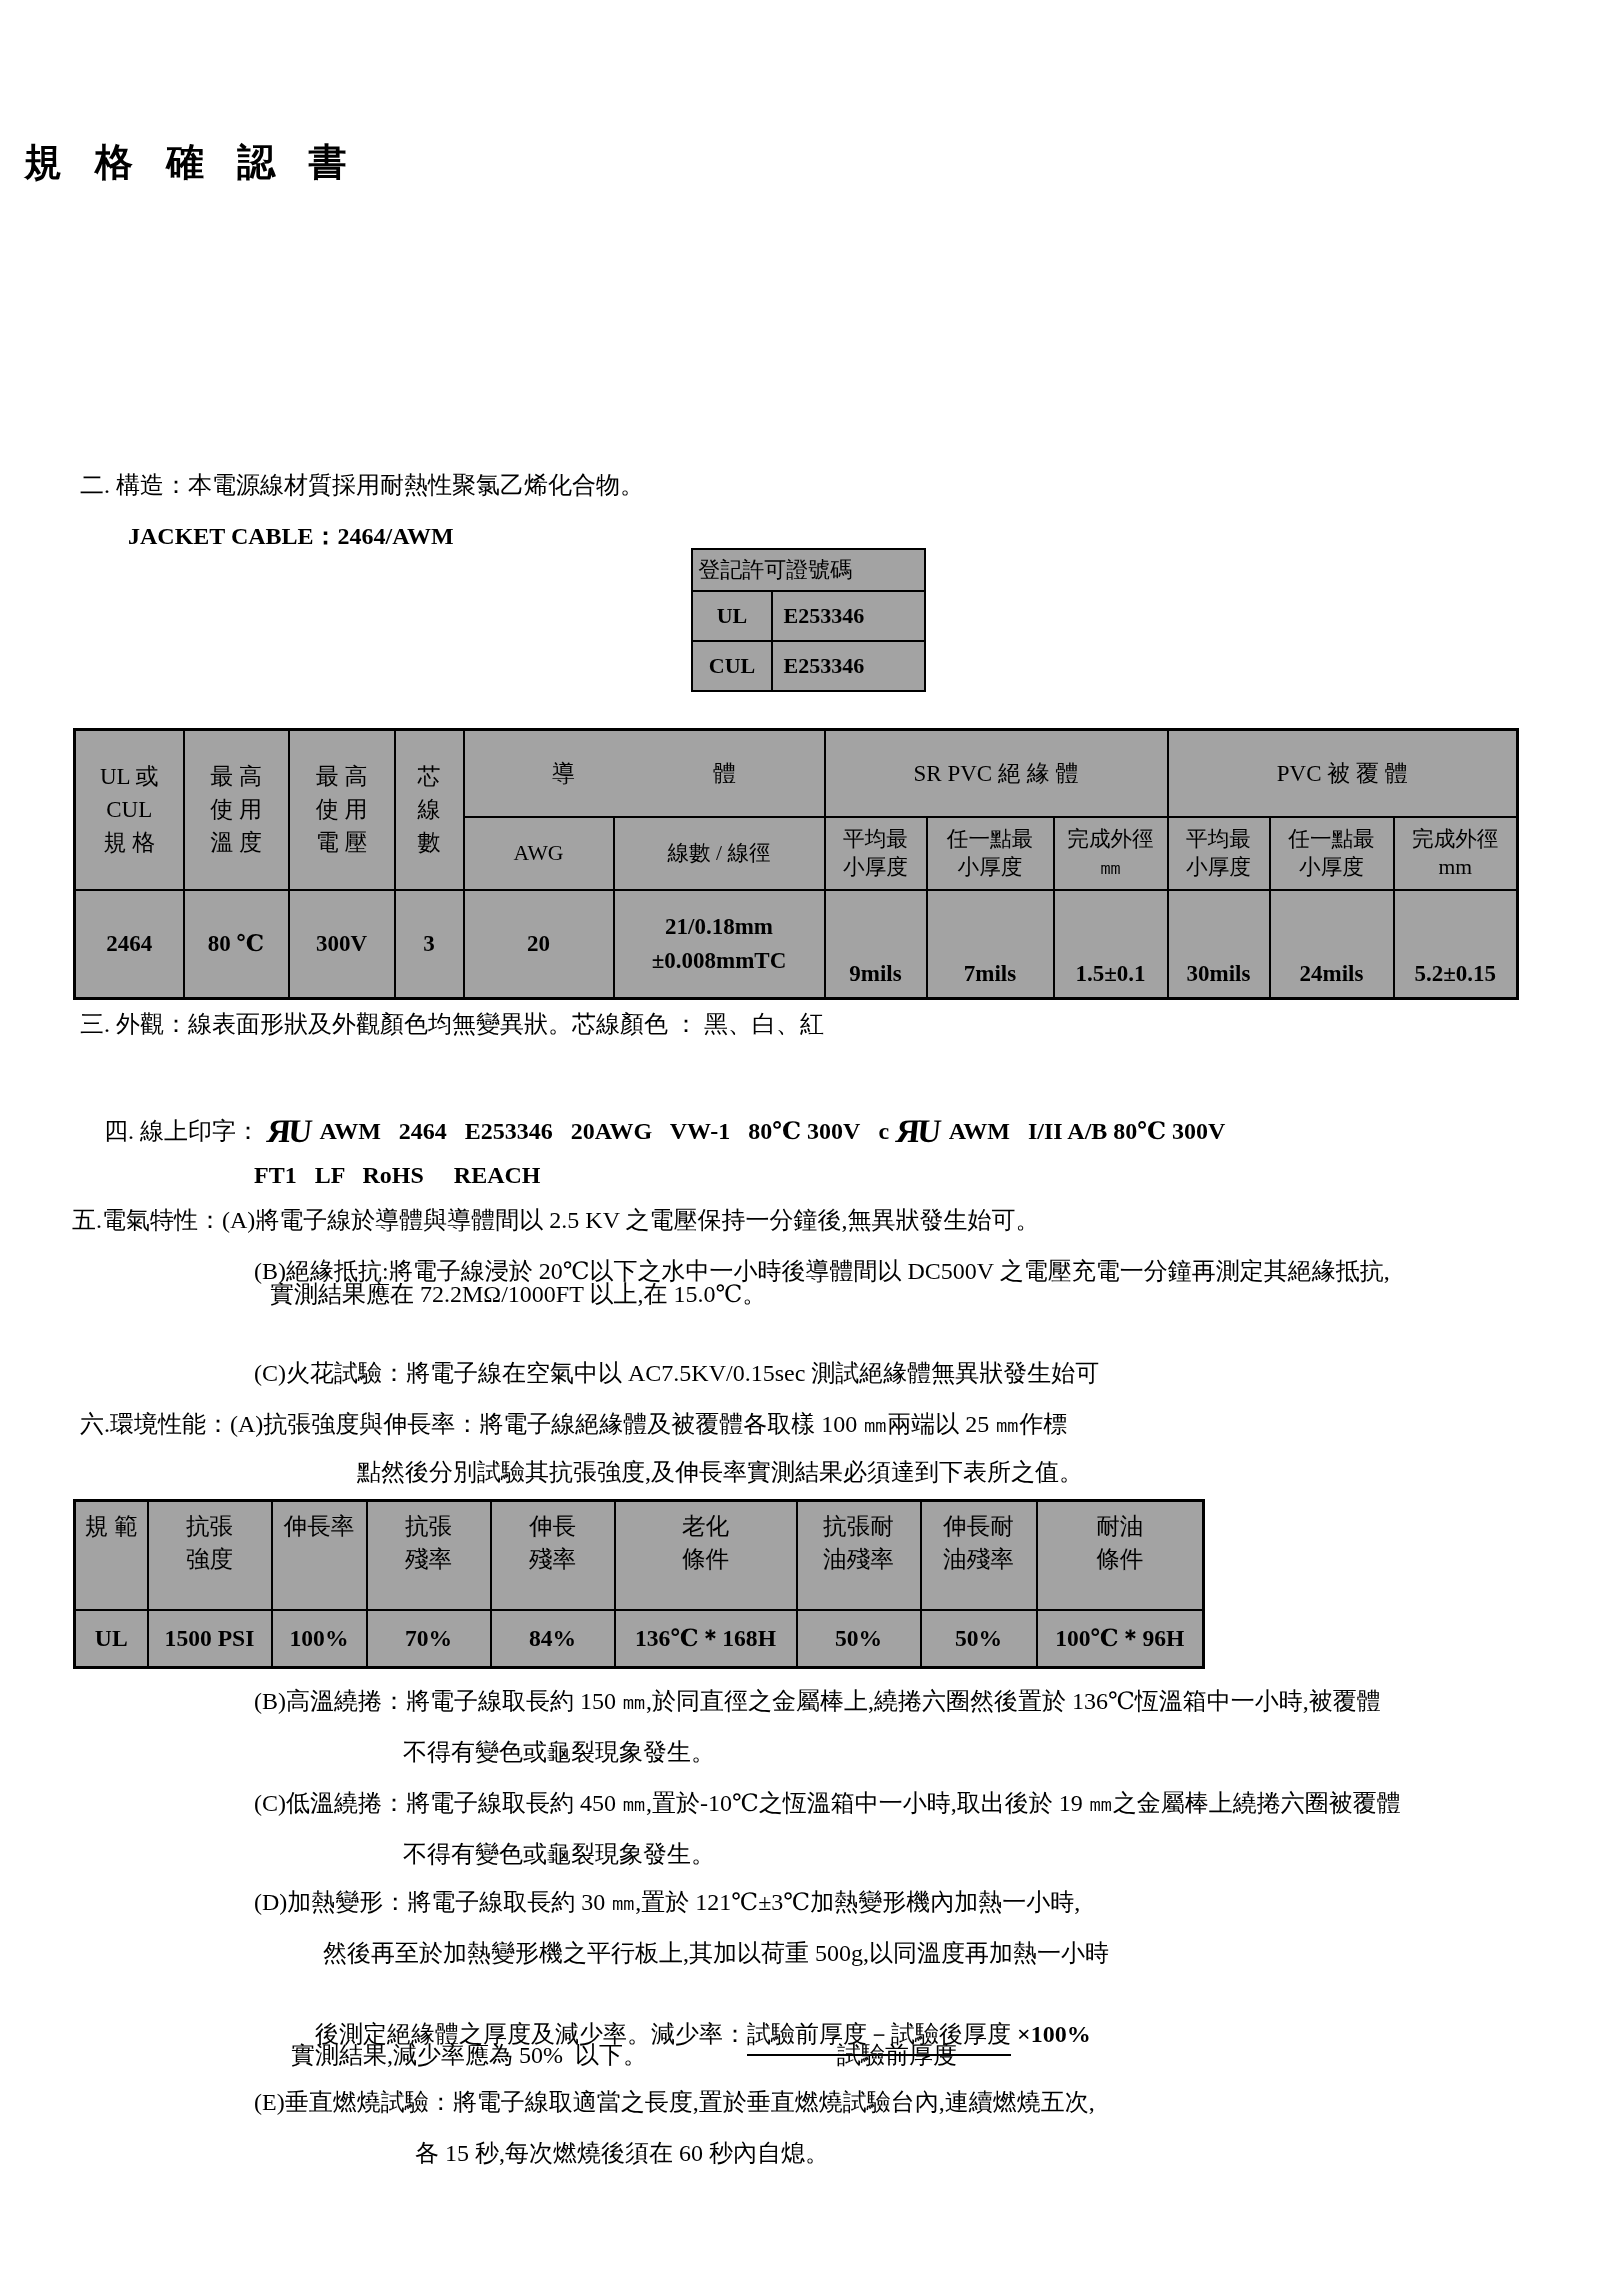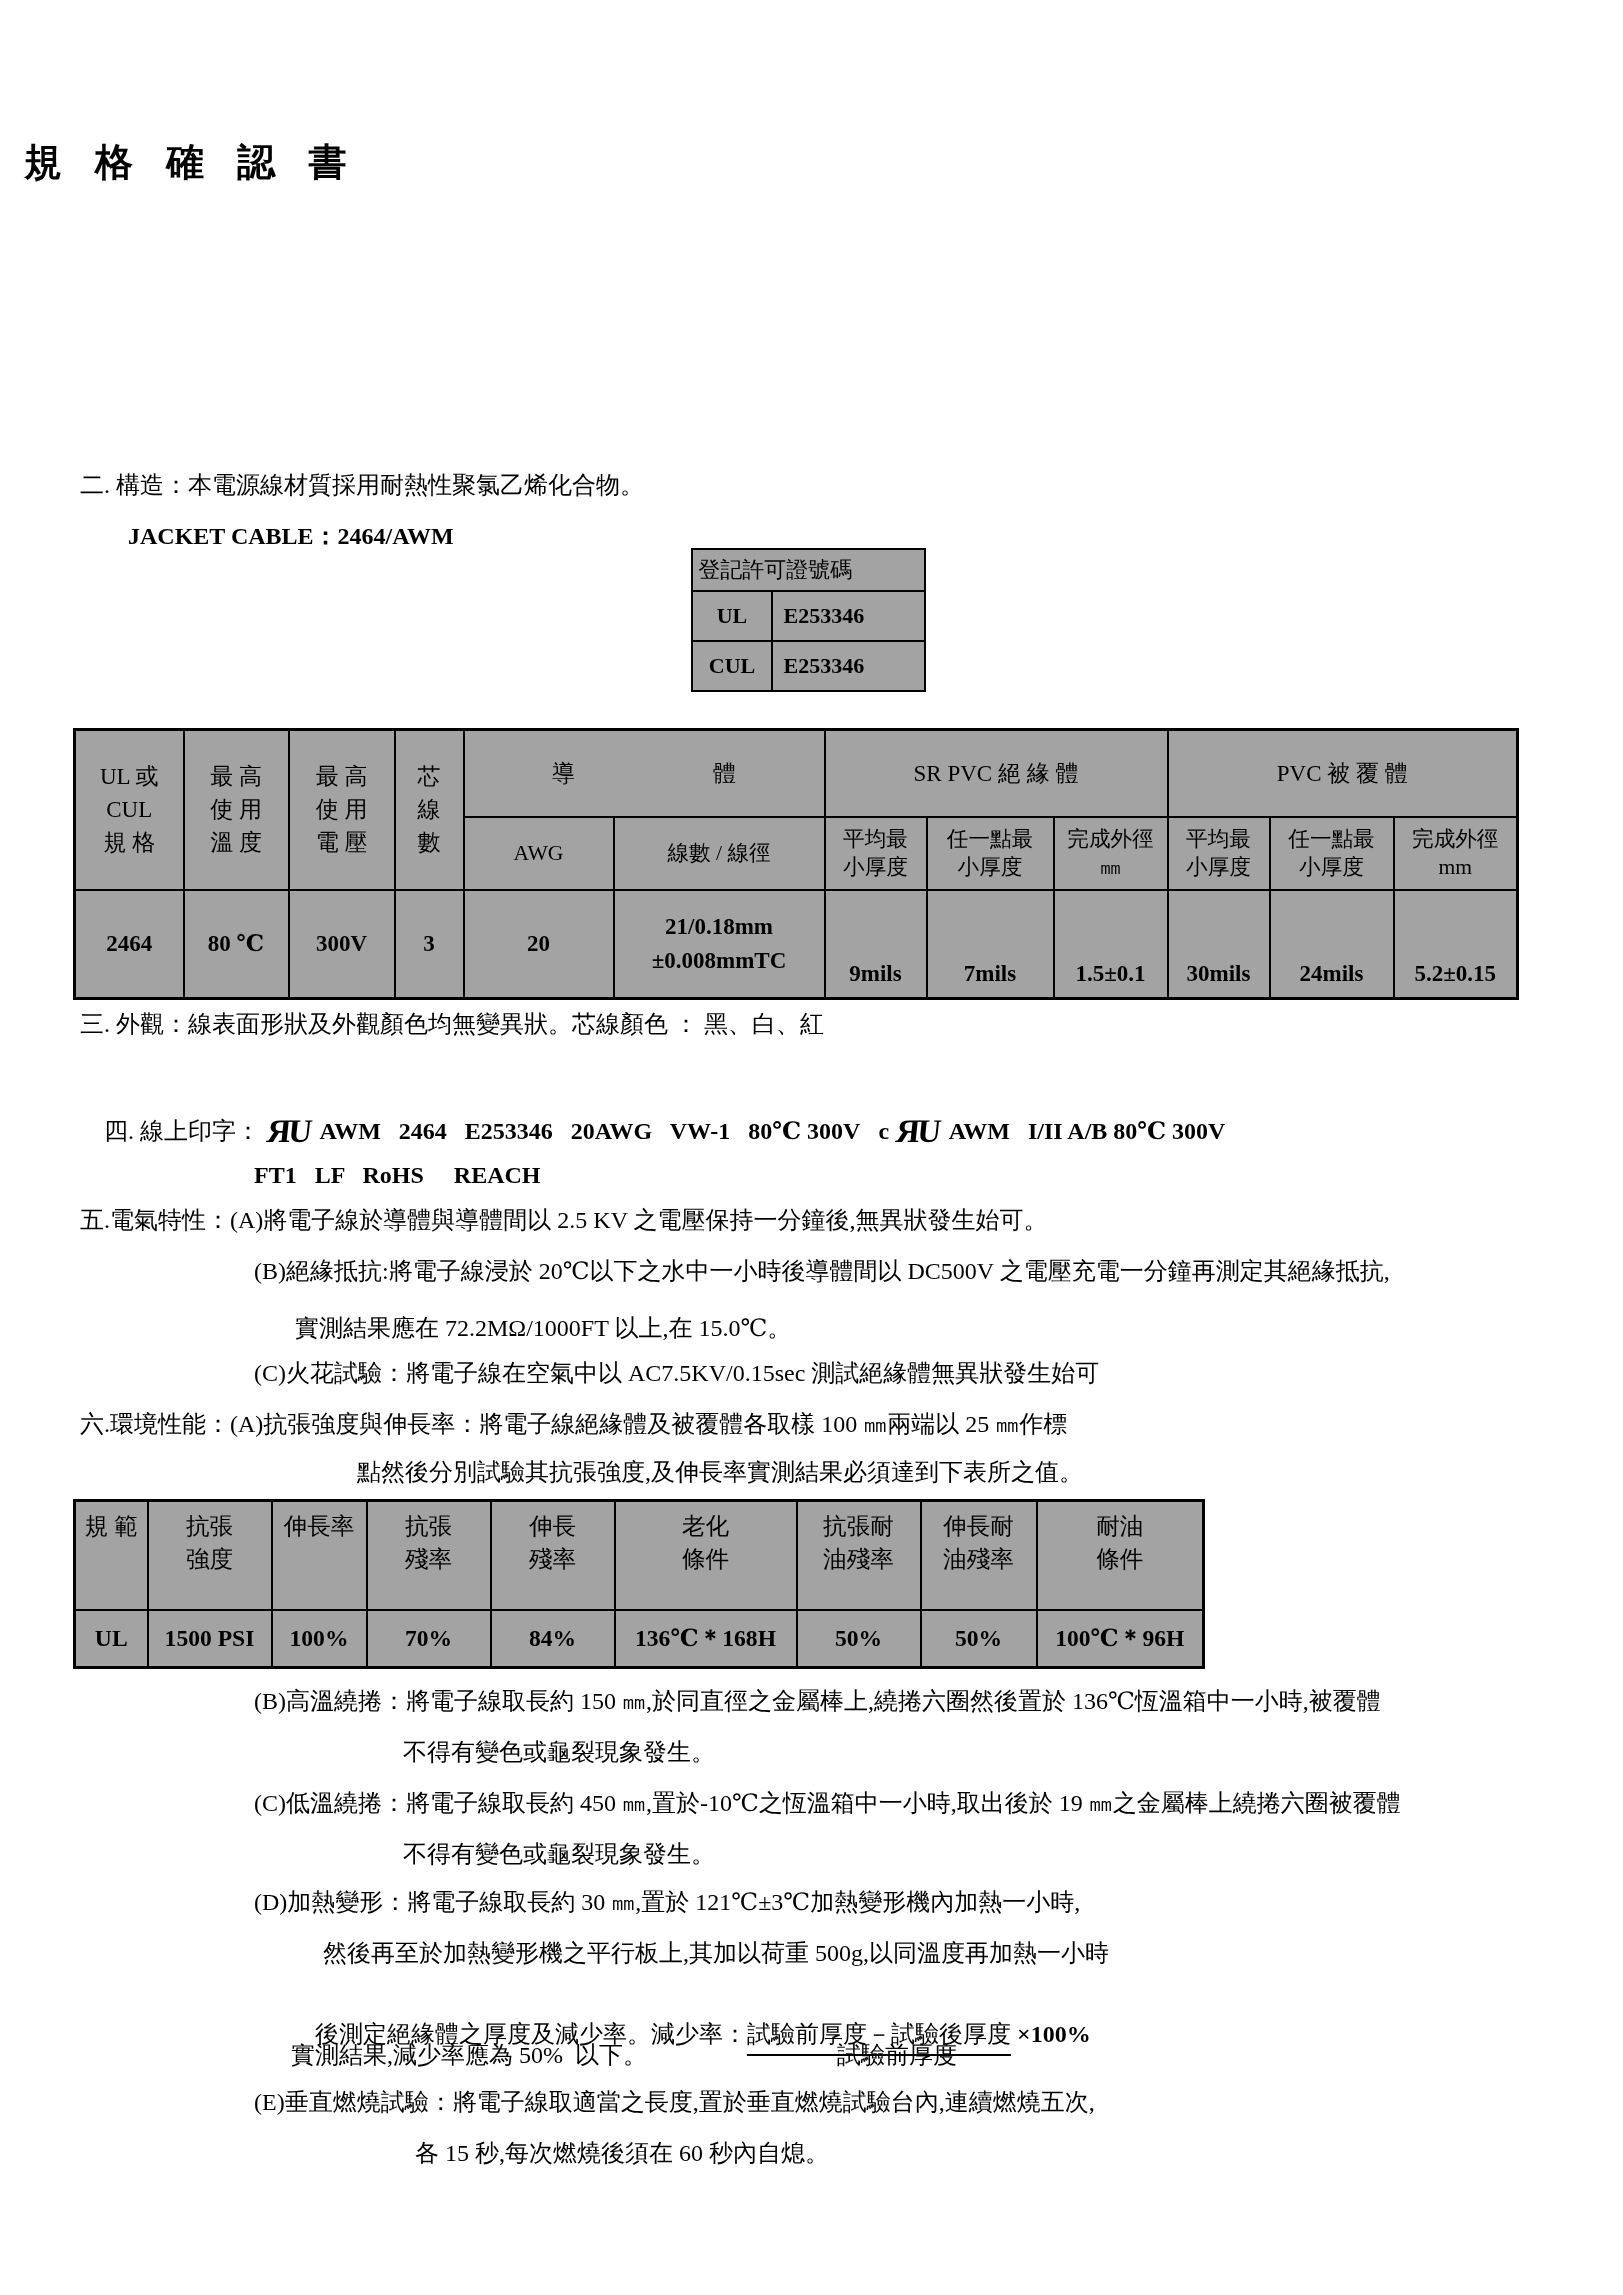--- a/index.html
+++ b/index.html
@@ -153,23 +153,23 @@
   </tbody>
     </table>
 
   <div class="abs line" style="left:80px; top:1009px;">三. 外觀：線表面形狀及外觀顏色均無變異狀。芯線顏色 ： 黑、白、紅</div>
 
   <div class="abs line" style="left:80px; top:1085px;">
     <span>四. 線上印字：</span><span class="ul-mark">ЯU</span><span class="b">AWM   2464   E253346   20AWG   VW-1   80℃ 300V</span><span class="cul-c">c</span><span class="ul-mark">ЯU</span><span class="b">AWM   I/II A/B 80℃ 300V</span>
   </div>
   <div class="abs line b" style="left:254px; top:1160px;">FT1   LF   RoHS     REACH</div>
 
-  <div class="abs line" style="left:80px; top:1205px;">五.電氣特性：(A)將電子線於導體與導體間以 2.5 KV 之電壓保持一分鐘後,無異狀發生始可。</div>
+  <div class="abs line" style="left:72px; top:1205px;">五.電氣特性：(A)將電子線於導體與導體間以 2.5 KV 之電壓保持一分鐘後,無異狀發生始可。</div>
   <div class="abs line" style="left:254px; top:1256px;">(B)絕緣抵抗:將電子線浸於 20℃以下之水中一小時後導體間以 DC500V 之電壓充電一分鐘再測定其絕緣抵抗,</div>
-  <div class="abs line" style="left:270px; top:1313px;margin-left:25px;">實測結果應在 72.2MΩ/1000FT 以上,在 15.0℃。</div>
+  <div class="abs line" style="left:270px; top:1279px;">實測結果應在 72.2MΩ/1000FT 以上,在 15.0℃。</div>
   <div class="abs line" style="left:254px; top:1358px;">(C)火花試驗：將電子線在空氣中以 AC7.5KV/0.15sec 測試絕緣體無異狀發生始可</div>
 
   <div class="abs line" style="left:80px; top:1409px;">六.環境性能：(A)抗張強度與伸長率：將電子線絕緣體及被覆體各取樣 100 ㎜兩端以 25 ㎜作標</div>
   <div class="abs line" style="left:357px; top:1457px;">點然後分別試驗其抗張強度,及伸長率實測結果必須達到下表所之值。</div>
 
   <table class="abs env-table">
     <colgroup>
       <col style="width:73px">
         <col style="width:124px">
         <col style="width:95px">

